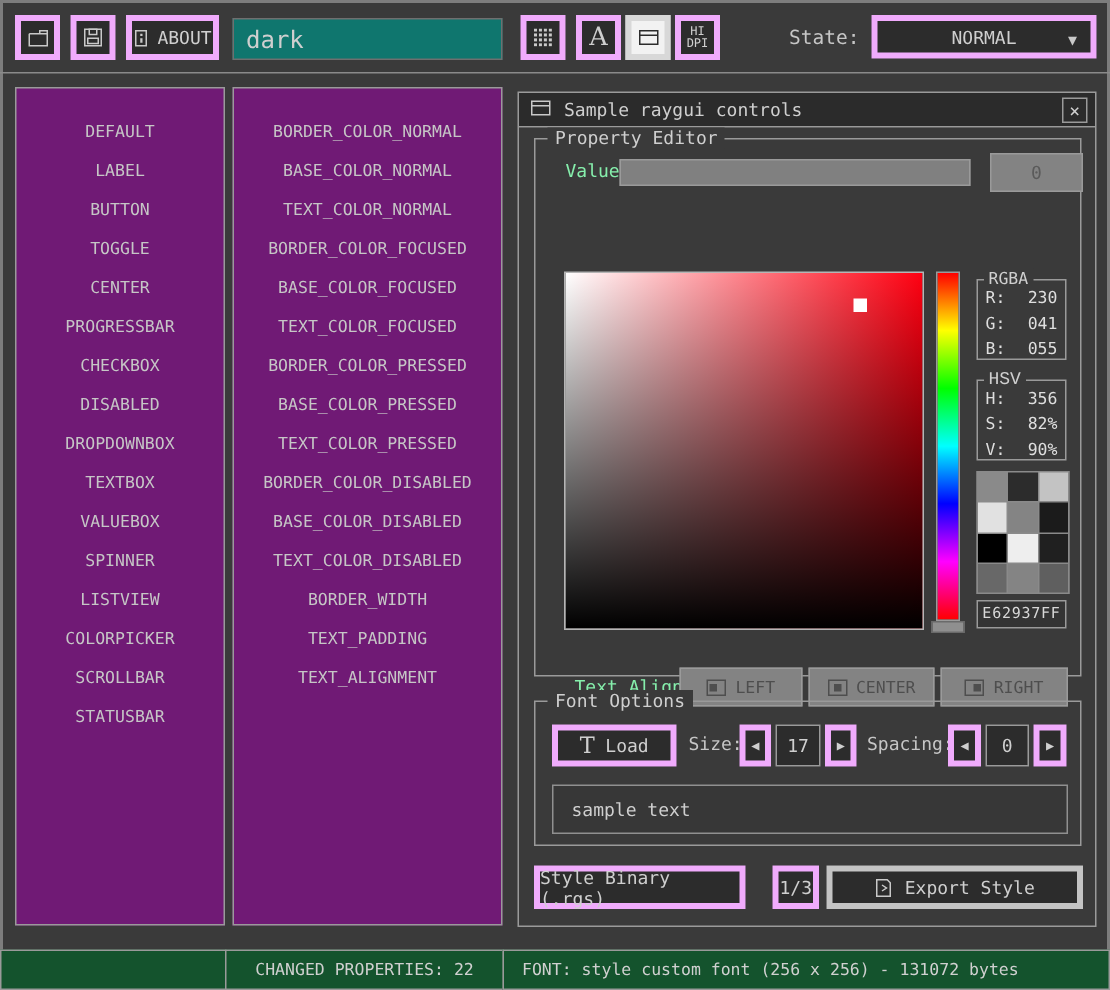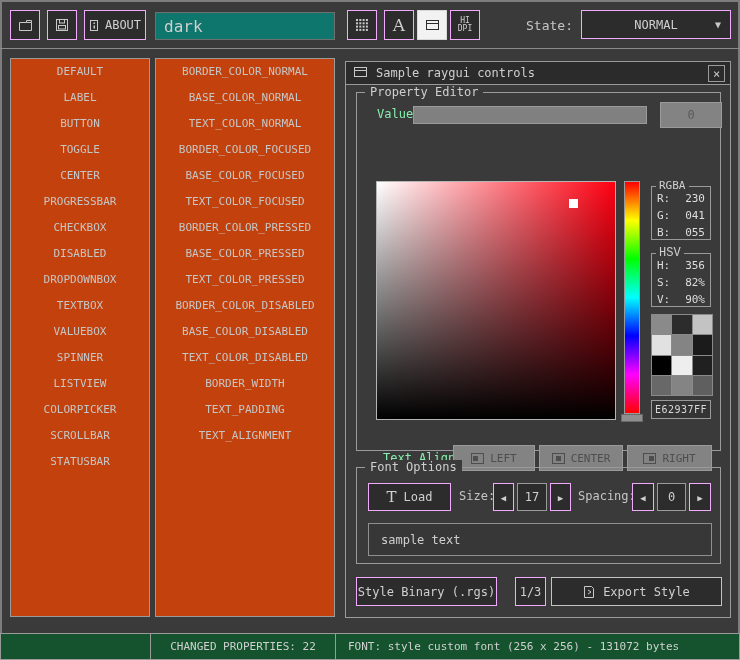--- a/index.html
+++ b/index.html
@@ -4,31 +4,31 @@
 <style>
   html,body{margin:0;padding:0;background:#2a2a2a;}
   *{box-sizing:border-box;}
   #app{
     position:relative;width:740px;height:660px;background:#3a3a3a;
     font-family:"DejaVu Sans Mono",monospace;color:#cfcfcf;overflow:hidden;
     box-shadow:inset 0 0 0 2px #7d7d7d;
   }
   .abs{position:absolute;}
   .btn{
-    background:#2c2c2c;border:1px solid #f0abfc;color:#cfcfcf;
+    background:#2c2c2c;border:4px solid #f0abfc;color:#cfcfcf;
     display:flex;align-items:center;justify-content:center;font-size:12px;cursor:pointer;
   }
   .btn svg{display:block;}
   .icon-stroke{stroke:#c9c9c9;fill:none;stroke-width:1;}
   .toolbar-line{left:0;top:48px;width:740px;height:1px;background:#8a8a8a;}
   .text-input{
     background:#0f766e;border:1px solid #6f6f6f;color:#cfcfcf;
     font-family:"DejaVu Sans Mono",monospace;font-size:16px;padding:0 8px;outline:none;
   }
-  .list-panel{border:1px solid #9a9a9a;background:#c2410c;padding-top:0;}
+  .list-panel{border:1px solid #9a9a9a;background:#701a75;padding-top:16px;}
   .list-item{height:26px;line-height:26px;text-align:center;font-size:11px;color:#c6c6c6;
     white-space:nowrap;cursor:pointer;}
   .window{border:1px solid #9a9a9a;background:#3a3a3a;}
   .titlebar{left:0;top:0;width:100%;height:23px;background:#2b2b2b;border-bottom:1px solid #9a9a9a;
     display:flex;align-items:center;font-size:12px;}
   .groupbox{border:1px solid #9a9a9a;}
   .group-label{position:absolute;top:-8px;left:8px;background:#3a3a3a;padding:0 5px;
     font-size:12px;color:#cfcfcf;white-space:nowrap;}
   .dis-label{color:#86efac;margin-left:13px;}
   .dis-btn{background:#838383;border:1px solid #9a9a9a;color:#4e4e4e;

